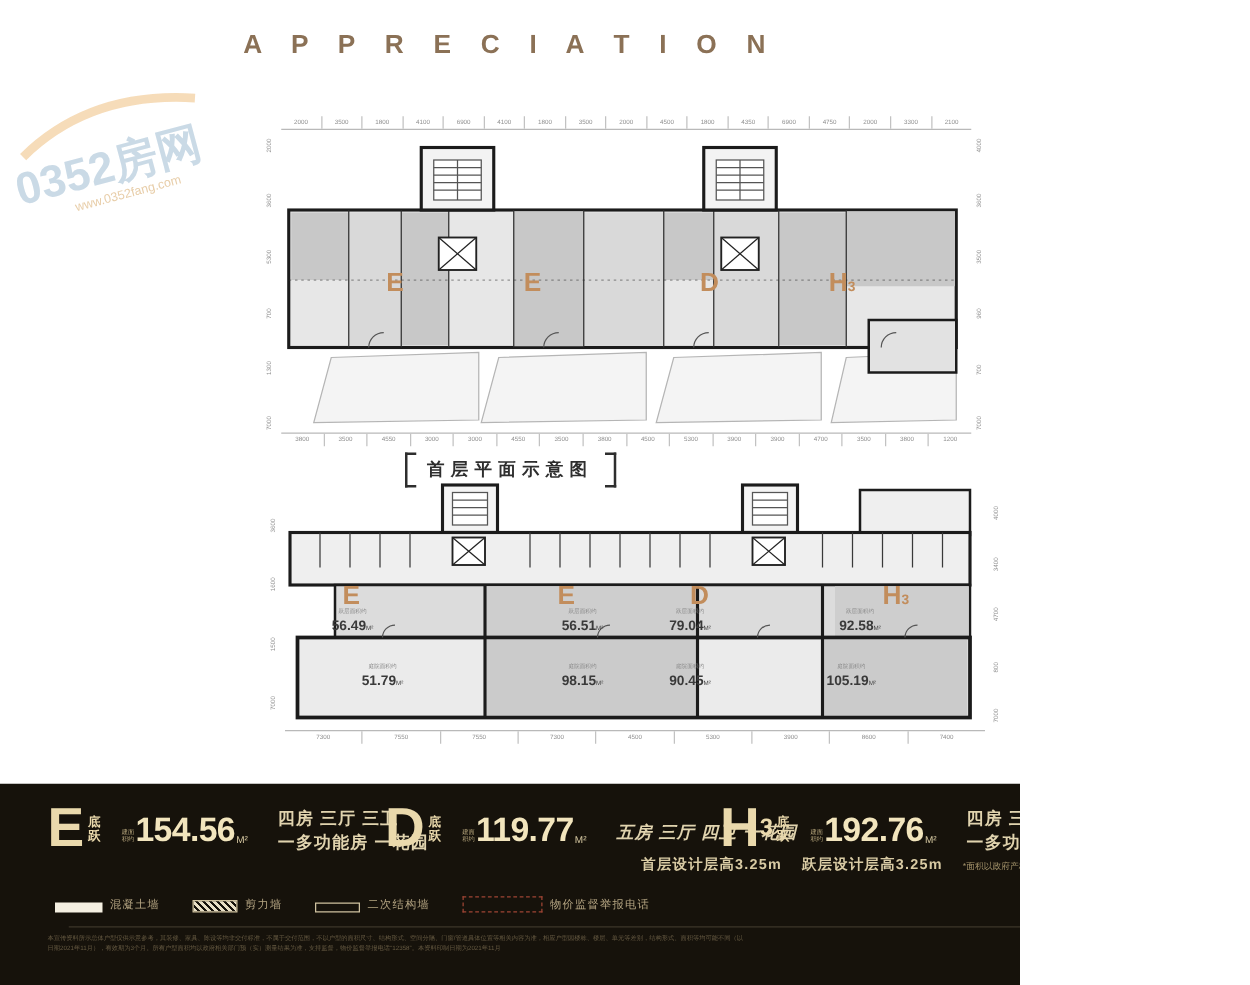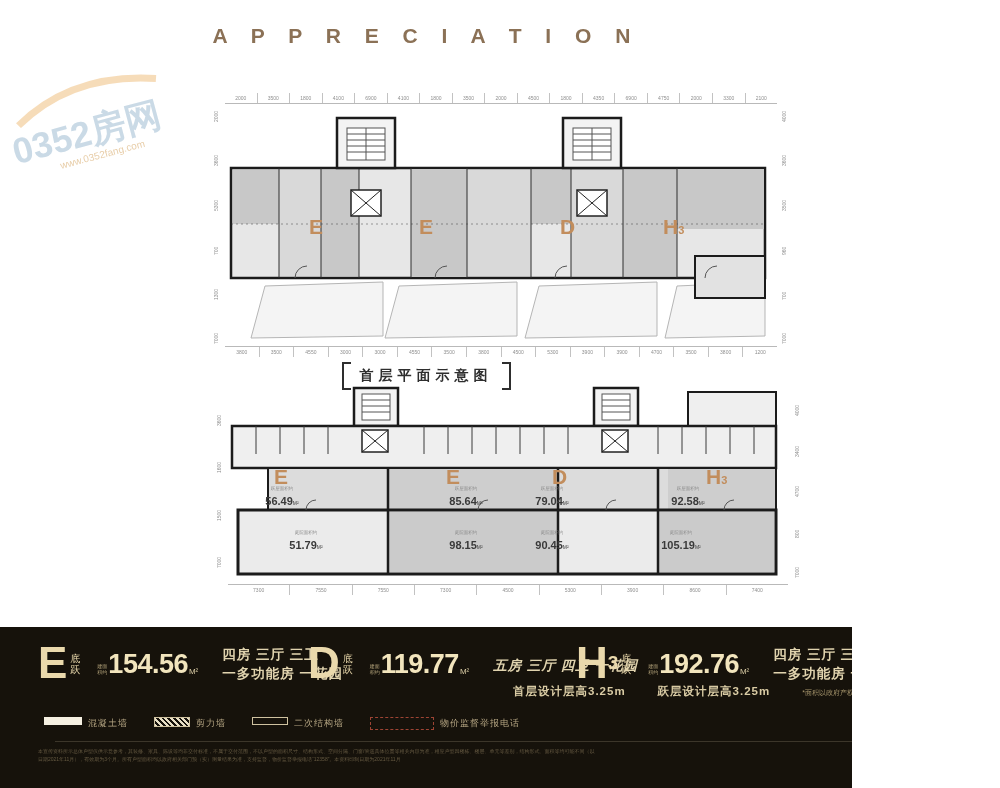--- a/index.html
+++ b/index.html
@@ -1,17 +1,17 @@
 <!DOCTYPE html>
 <html><head>
 <meta charset="utf-8">
 <style>
   html,body{margin:0;padding:0;}
   .page{position:relative;width:816px;height:788px;background:#ffffff;overflow:hidden;
-        font-family:"Liberation Sans","DejaVu Sans",sans-serif;padding-left:36px;}
+        font-family:"Liberation Sans","DejaVu Sans",sans-serif;}
   
   .hd-title{position:absolute;top:24px;left:0;width:100%;text-align:center;
     font-size:21px;font-weight:bold;letter-spacing:9px;color:#8b7156;}
   .hd-sub{position:absolute;top:48px;left:0;width:100%;text-align:center;
     font-size:16px;font-weight:bold;letter-spacing:2px;color:#8b7156;}
   
   .wm-tl{position:absolute;left:-10px;top:52px;width:210px;height:130px;opacity:.75;z-index:0;pointer-events:none;}
   
   .dimrow{display:flex;align-items:flex-end;height:11px;}
   .dimrow.top{border-bottom:1px solid #b9b9b9;}
@@ -35,35 +35,35 @@
   .cap .bk.l{border-right:none;}
   .cap .bk.r{border-left:none;}
   .cap .tx{font-size:14px;font-weight:bold;letter-spacing:5px;color:#2e2e2e;}
   .cap1{top:362px;}
   .cap2{top:606px;}
   
   .bar{position:absolute;left:0;top:627px;width:1000px;height:161px;background:#16120b;z-index:2;}
   .ublock{position:absolute;display:flex;align-items:flex-start;}
   .ublock .big{font-size:44px;line-height:40px;font-weight:bold;color:#ead9ac;}
   .ublock .bsub{font-size:19px;line-height:40px;align-self:flex-end;font-weight:bold;color:#ead9ac;}
-  .ublock .tier{width:11px;font-size:10px;line-height:11px;font-weight:normal;color:#ead9ac;word-break:break-all;margin:10px 0 0 3px;}
+  .ublock .tier{width:11px;font-size:10px;line-height:11px;font-weight:bold;color:#ead9ac;word-break:break-all;margin:10px 0 0 3px;}
   .ublock .agrp{display:flex;align-items:flex-end;margin:8px 0 0 16px;}
   .ublock .apre{width:11px;font-size:5px;line-height:6px;color:#b9a87e;word-break:break-all;margin-bottom:3px;}
   .ublock .aval{font-size:27px;font-weight:bold;color:#f2e5bd;line-height:27px;letter-spacing:-.5px;}
   .ublock .aun{font-size:8px;color:#d9cba4;margin:0 0 2px 1px;}
   .ublock .desc{margin:2px 0 0 24px;display:flex;flex-direction:column;justify-content:center;}
   .ublock .desc span{font-size:13.5px;line-height:19px;font-weight:bold;color:#e0d3ae;letter-spacing:1px;}
   .u-e{left:38px;top:16px;}
   .u-d{left:308px;top:16px;}
   .u-h{left:576px;top:16px;}
-  .heights{position:absolute;left:513px;top:57px;display:flex;align-items:baseline;gap:32px;white-space:nowrap;}
+  .heights{position:absolute;left:513px;top:57px;display:flex;align-items:baseline;gap:16px;white-space:nowrap;}
   .heights .h{font-size:11.5px;font-weight:bold;color:#d9cba4;letter-spacing:1px;}
   .heights .n{font-size:7px;color:#a6956c;}
   .legend{position:absolute;left:44px;top:90px;display:flex;align-items:center;gap:26px;}
-  .litem{display:flex;align-items:flex-start;gap:6px;}
+  .litem{display:flex;align-items:flex-end;gap:6px;}
   .litem .lab{font-size:9px;color:#b6a683;letter-spacing:1px;}
   .sw{height:8px;}
   .sw.concrete{width:38px;background:#f5f0e2;}
   .sw.shear{width:34px;border:1px solid #cfc2a0;
     background:repeating-linear-gradient(45deg,#e8dfc6 0 2px,#16120b 2px 4px);}
   .sw.secondary{width:34px;height:6px;border:1px solid #cfc2a0;background:transparent;}
   .sw.excluded{width:62px;height:11px;border:1px dashed #9e4434;background:transparent;}
   .divline{position:absolute;left:55px;top:114px;width:800px;border-top:1px solid #3c362a;}
   .disc{position:absolute;left:38px;width:800px;font-size:5px;line-height:7px;color:#665a42;white-space:nowrap;overflow:hidden;}
   .d1{top:121px;}
@@ -311,21 +311,21 @@
     <div class="planletter" style="left:218px;top:80px;"><span>E</span><span class="sub"></span></div>
     <div class="planletter" style="left:324px;top:80px;"><span>D</span><span class="sub"></span></div>
     <div class="planletter" style="left:478px;top:80px;"><span>H</span><span class="sub">3</span></div>
 
     <div class="areatag" style="left:22px;top:100px;width:64px;">
       <span class="note">跃层面积约</span>
       <span class="val"><span>56.49</span><span class="un">M²</span></span>
     </div>
     <div class="areatag" style="left:206px;top:100px;width:64px;">
       <span class="note">跃层面积约</span>
-      <span class="val"><span>85.64</span><span class="un">M²</span></span>
+      <span class="val"><span>56.51</span><span class="un">M²</span></span>
     </div>
     <div class="areatag" style="left:292px;top:100px;width:64px;">
       <span class="note">跃层面积约</span>
       <span class="val"><span>79.04</span><span class="un">M²</span></span>
     </div>
     <div class="areatag" style="left:428px;top:100px;width:64px;">
       <span class="note">跃层面积约</span>
       <span class="val"><span>92.58</span><span class="un">M²</span></span>
     </div>
 

